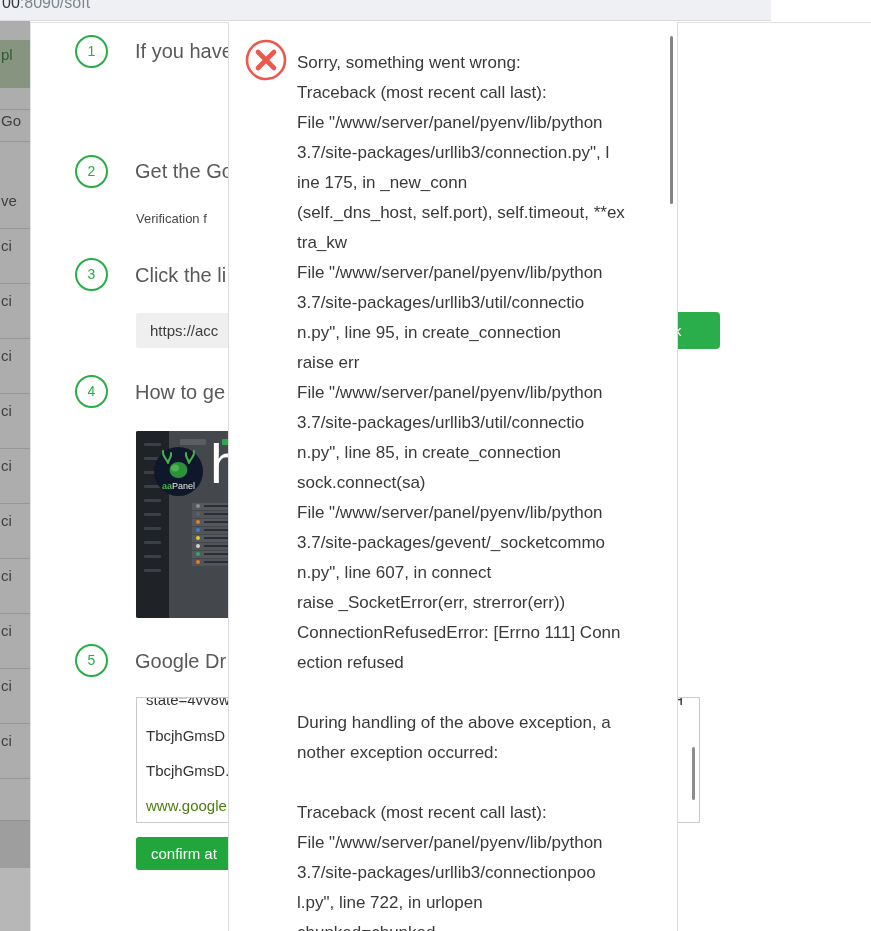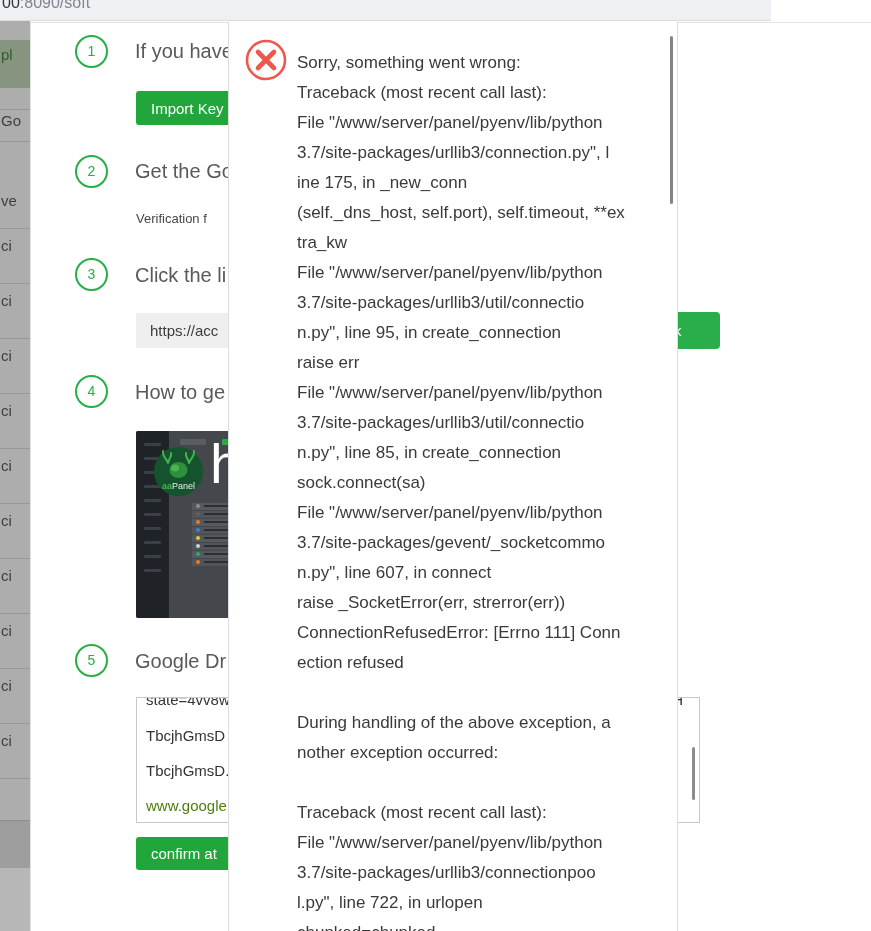--- a/index.html
+++ b/index.html
@@ -40,21 +40,21 @@
               font-size:15px;color:#3c3c3c;line-height:35px;padding-left:14px;}
   #link-btn{left:628px;top:289px;width:61px;height:37px;border-radius:4px;text-align:left;padding:0;background:#2aad4b;}
 
   
   #thumb{left:105px;top:408px;width:340px;height:187px;background:#44474c;border-radius:2px;overflow:hidden;cursor:pointer;}
   #thumb .side{position:absolute;left:0;top:0;width:33px;height:187px;background:#1f2327;}
   #thumb .side i{position:absolute;left:8px;width:17px;height:3px;background:#3a4046;border-radius:1px;}
   #thumb .tb-streak{position:absolute;top:8px;height:6px;background:#5a5e63;border-radius:1px;}
   #thumb .tb-green{position:absolute;top:8px;height:6px;background:#2aa84a;border-radius:1px;}
   #logo-circle{position:absolute;left:18px;top:16px;width:49px;height:49px;border-radius:50%;
-               background:#14532d;}
+               background:#0f172a;}
   #logo-circle .brand{position:absolute;left:0;bottom:5px;width:49px;text-align:center;font-size:9px;color:#e8e8e8;}
   #logo-circle .brand b{color:#49b550;font-weight:bold;}
   #big-letter{position:absolute;left:74px;top:0px;font-size:56px;color:#fff;}
   .trow{position:absolute;left:56px;width:284px;height:7px;}
   .trow .dot{position:absolute;left:4px;top:1px;width:4px;height:4px;border-radius:50%;}
   .trow .st1{position:absolute;left:12px;top:2px;width:42px;height:2px;background:#2b2e32;}
   .trow .st2{position:absolute;left:120px;top:2px;width:14px;height:2px;background:#33363a;}
 
   
   #auth-box{left:105px;top:674px;width:562px;height:124px;border:1px solid #c9c9c9;background:#fff;
@@ -121,21 +121,20 @@
     </div>
   <div class="bk-line" style="top:757px"></div>
   <div class="bk-dark"></div>
   <div class="bk-light"></div>
 </div>
 
 <div class="abs" id="wizard">
 
   <div class="step-circle" style="top:12px">1</div>
   <div class="step-title" style="top:17px">If you have</div>
-  <button class="green-btn" id="import-btn">Import Key</button>
 
   <div class="step-circle" style="top:132px">2</div>
   <div class="step-title" style="top:137px">Get the Go</div>
   <div class="step-note" style="top:188px">Verification f</div>
 
   <div class="step-circle" style="top:235px">3</div>
   <div class="step-title" style="top:241px">Click the li</div>
   <div class="abs" id="link-input">https://acc</div>
   <button class="green-btn" id="link-btn">link</button>
 

